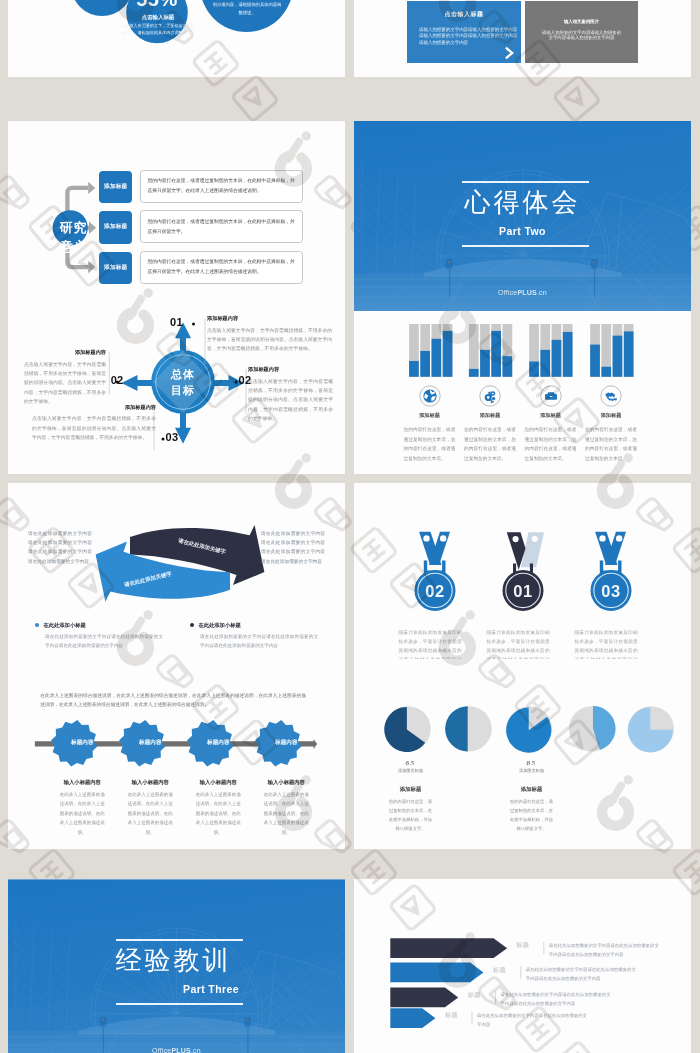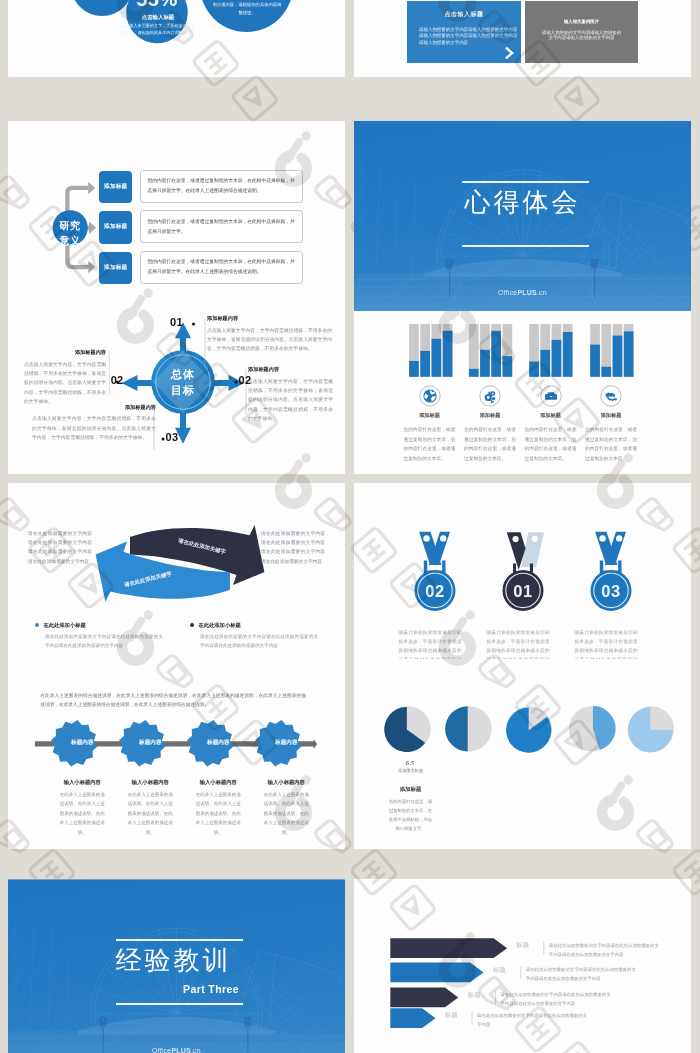--- a/index.html
+++ b/index.html
@@ -29,22 +29,22 @@
 
   
   .s2-blue{left:53.5px;top:112.9px;width:114px;height:62px;background:#2f80c2;}
   .s2-title{margin-top:9.5px;text-align:center;color:#fff;font-size:6px;font-weight:700;letter-spacing:.5px;}
   .s2-body{margin:7.5px 0 0 12px;width:100.5px;color:#e3eef8;font-size:4.5px;line-height:1.45;letter-spacing:-0.04px;}
   .s2-gray{left:171.5px;top:112.9px;width:113px;height:62px;background:#787878;}
   .s2-gtitle{margin-top:18px;text-align:center;color:#fff;font-size:4.4px;font-weight:700;}
   .s2-gbody{margin:6px auto 0 auto;width:80px;color:#f2f2f2;font-size:4.4px;line-height:1.25;text-align:center;}
 
   
-  .s3-hub{left:45px;top:96.5px;width:34px;text-align:center;color:#fff;
-          font-size:10px;font-weight:700;line-height:1.5;letter-spacing:.6px;}
+  .s3-hub{left:45px;top:96.5px;width:34px;text-align:right;color:#fff;
+          font-size:13px;font-weight:700;line-height:1.5;letter-spacing:.6px;}
   .s3-row{left:90.9px;width:208px;height:33px;}
   .s3-badge{position:absolute;left:0;top:0;width:33.6px;height:32.2px;background:#1f76bd;
             border-radius:4px;color:#fff;font-size:5.6px;font-weight:700;
             display:flex;align-items:center;justify-content:center;letter-spacing:.2px;}
   .s3-panel{position:absolute;left:41.6px;top:-1.2px;width:163px;height:33px;
             border:0.7px solid #c3c9cc;border-radius:3.5px;background:#fff;
             box-sizing:border-box;padding:5.5px 6px 0 6px;
             color:#3f3f3f;font-size:4.8px;line-height:2.05;letter-spacing:-0.05px;}
 
   
@@ -452,20 +452,21 @@
         </g>
         <g fill="#e8604a" opacity="0.6">
           <circle cx="95.3" cy="141" r="1.3"></circle>
             <circle cx="240.3" cy="141" r="1.3"></circle>
         </g>
         <rect x="0" y="0" width="338" height="190" fill="#1f76c3" opacity="0.46"></rect>
       </g>
     </svg>
     <div class="abs s4-rule s4-rule-top"></div>
     <div class="abs s4-title">心得体会</div>
+    <div class="abs s4-sub">Part Two</div>
     <div class="abs s4-rule s4-rule-bot"></div>
     <div class="abs s4-foot"><span>Office</span><b>PLUS</b><span>.cn</span></div>
   </div>
 
   <div class="slide col-r r2">
     <svg class="abs" style="left:0;top:0" width="338" height="190" viewBox="0 0 338 190" id="s6chart">
         <rect x="55.1" y="40" width="9.7" height="52.8" fill="#c9c9c9"></rect>
         <rect x="55.1" y="76.96" width="9.7" height="15.84" fill="#1f76bd"></rect>
         <rect x="66.3" y="40" width="9.7" height="52.8" fill="#c9c9c9"></rect>
         <rect x="66.3" y="66.928" width="9.7" height="25.872" fill="#1f76bd"></rect>
@@ -601,20 +602,26 @@
         <path d="M238.98153251089272 69.56534830243965 L238.98153251089272 46.96534830243965 A22.6 22.6 0 0 1 245.96531658376654 91.05922557071011 Z" fill="#5aa7de"></path>
         <circle cx="297.4" cy="69.8" r="22.6" fill="#dcdcdc"></circle>
         <path d="M296.33933982822015 70.86066017177981 L296.33933982822015 48.26066017177982 A22.6 22.6 0 1 0 318.93933982822017 70.86066017177981 Z" fill="#9cc9ec"></path>
       </svg>
     <div class="abs s10-col" style="left:24px">
       <div class="s10-v">65</div>
       <div class="s10-l">添加图表标题</div>
       <div class="s10-t">添加标题</div>
       <div class="s10-b">您的内容打在这里，通过复制您的文本后，在此框中选择粘贴，并选择只保留文字。</div>
     </div>
+    <div class="abs s10-col" style="left:145px">
+      <div class="s10-v">85</div>
+      <div class="s10-l">添加图表标题</div>
+      <div class="s10-t">添加标题</div>
+      <div class="s10-b">您的内容打在这里，通过复制您的文本后，在此框中选择粘贴，并选择只保留文字。</div>
+    </div>
   </div>
 
   <div class="slide col-l r5 above-wm" id="s11">
       <svg class="abs" style="left:0;top:0" width="337" height="190" viewBox="0 0 338 190">
       <defs>
         <linearGradient id="skyg" x1="0" y1="0" x2="0.25" y2="1">
           <stop offset="0" stop-color="#1f77c2"></stop>
           <stop offset="0.55" stop-color="#2b7fc4"></stop>
           <stop offset="1" stop-color="#3f8ecb"></stop>
         </linearGradient>

